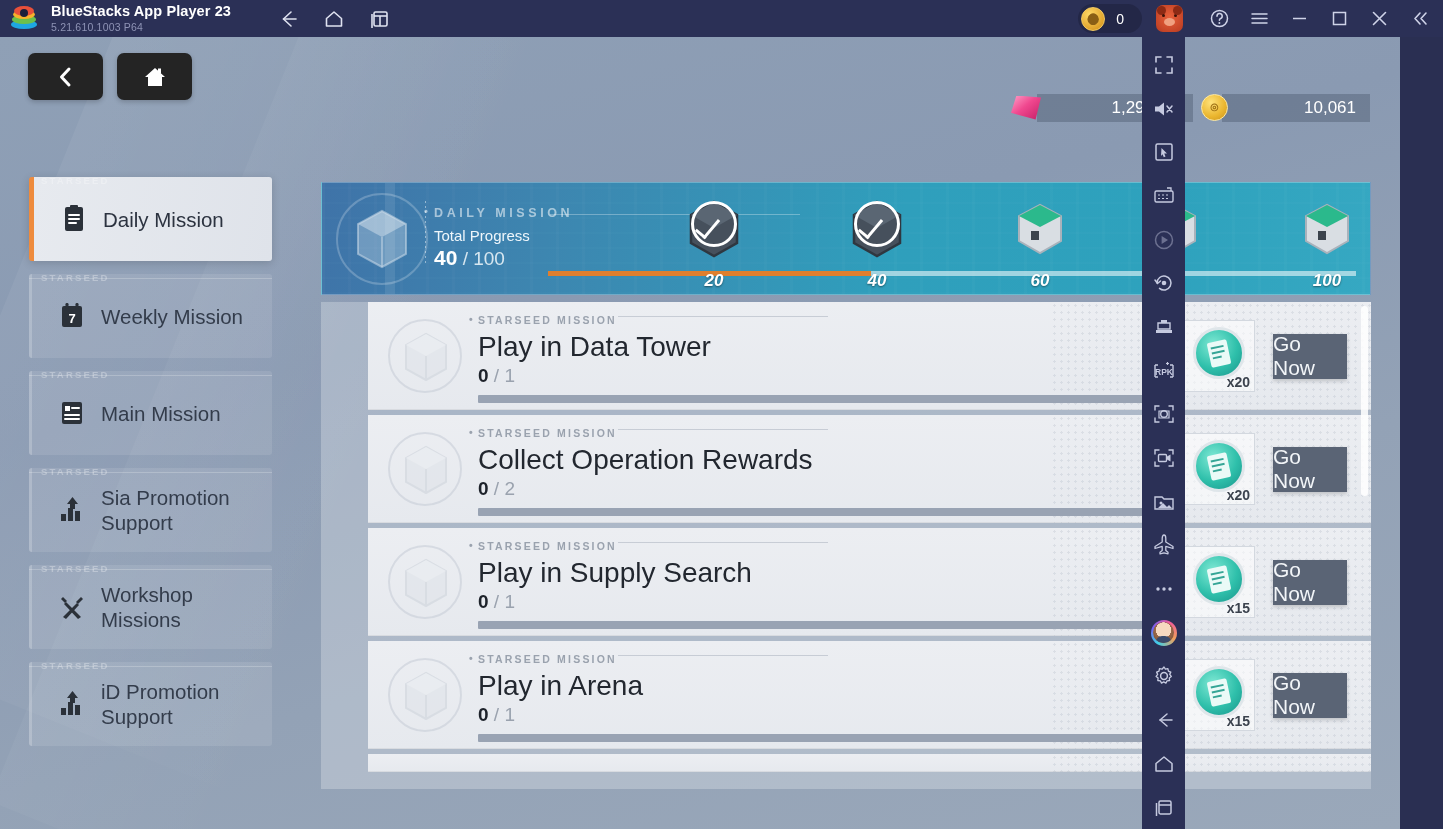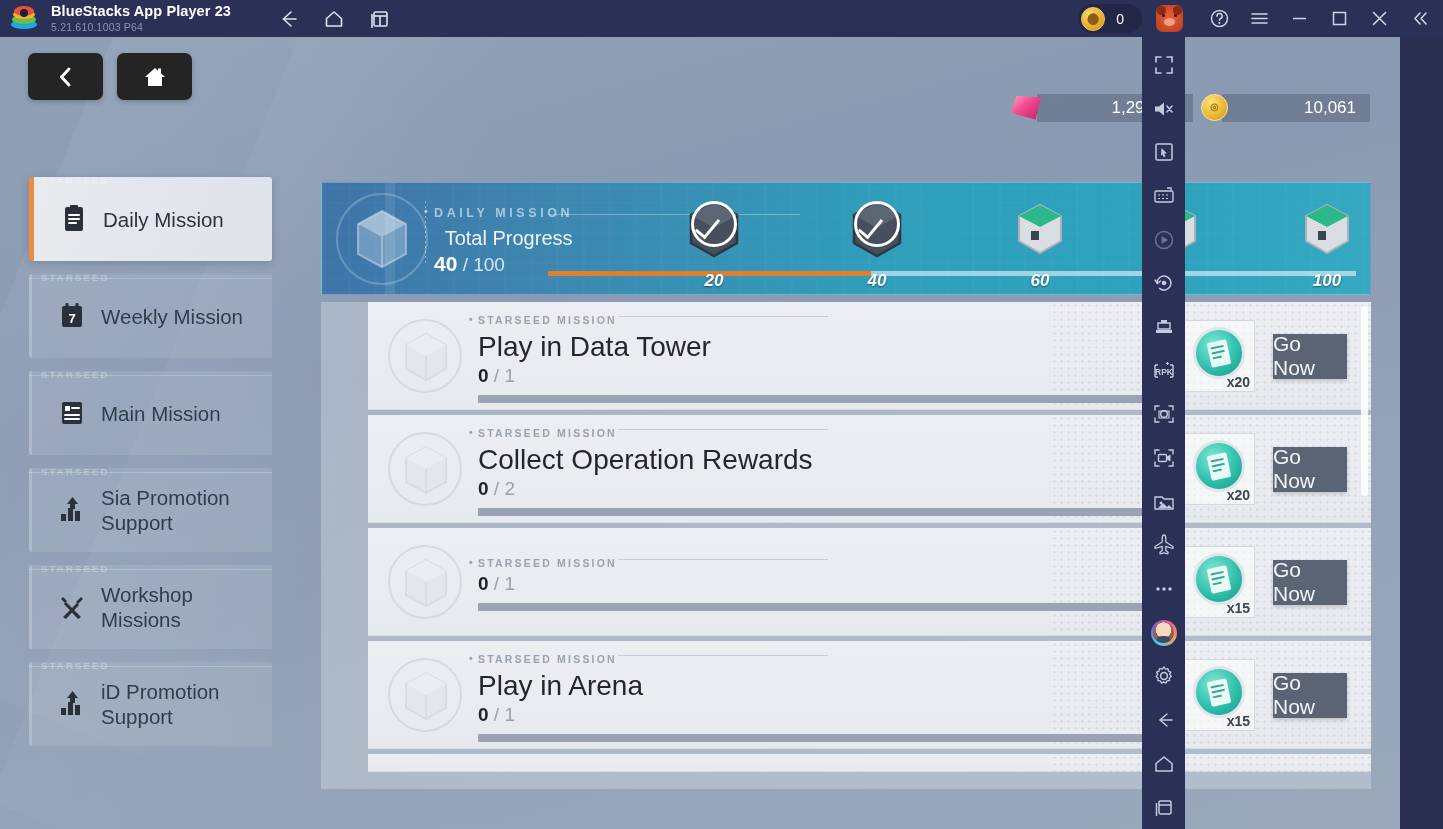--- a/index.html
+++ b/index.html
@@ -160,21 +160,21 @@
   .cube {
     position:absolute; left: 22px; top: 20px; width: 56px; height: 62px; opacity: .72;
   }
   .banner-labels { position:absolute; left: 112px; top: 20px; }
   .banner-kicker {
     font-size: 12.5px; letter-spacing: 3.6px; color: rgba(255,255,255,.55); font-weight: bold;
     position: relative; padding-right: 10px; display:inline-block;
   }
   .banner-kicker:before { content:"•"; position:absolute; left:-10px; top:-1px; font-size:11px; }
   .kick-line { position:absolute; left: 228px; top: 31px; width: 250px; height:1px; background: rgba(255,255,255,.30); }
-  .banner-sub { color: #eef6fb; font-size: 20px; margin-top: 6px; text-align: center; }
+  .banner-sub { color: #eef6fb; font-size: 15px; margin-top: 6px; }
   .banner-prog { margin-top: 2px; font-size: 21px; color: #fff; font-weight: bold; }
   .banner-prog em { font-style: normal; font-weight: normal; color: #d7e7f0; font-size: 19px; }
   .vdot { position:absolute; left: 103px; top: 18px; width: 1px; height: 62px;
     background: repeating-linear-gradient(0deg, rgba(255,255,255,.45) 0 2px, transparent 2px 5px); }
 
   .track { position: absolute; left: 226px; right: 14px; top: 88px; height: 5px; background: rgba(255,255,255,.55); }
   .track-fill { position:absolute; left:0; top:0; height: 5px; background: #e07f2e; }
   .node { position: absolute; top: 16px; transform: translateX(-50%); text-align: center; width: 70px; font-style: italic; }
   .node .nlabel { position: absolute; left: 50%; transform: translateX(-50%); top: 72px; font-size: 17px; color: #ffffff; font-weight: bold; text-shadow: 0 1px 2px rgba(0,0,0,.45); }
   .crate { width: 58px; height: 60px; margin: 0 auto; position: relative; }
@@ -595,20 +595,21 @@
             <div class="ring"></div>
             <svg class="cube2" viewBox="0 0 46 50">
                 <path d="M23 2 L43 13 V37 L23 48 L3 37 V13 Z" fill="#dfe3e9" stroke="#ccd2da" stroke-width="2"></path>
                 <path d="M23 2 L43 13 L23 24 L3 13 Z" fill="#e9edf1"></path>
                 <path d="M23 24 V48" stroke="#ccd2da" stroke-width="2"></path>
               </svg>
           </div>
           <div class="m-body">
             <div class="m-kicker">STARSEED MISSION</div>
             <div class="m-kick-line"></div>
+            <div class="m-title">Play in Supply Search</div>
             <div class="m-count"><b>0</b><span> / 1</span></div>
             <div class="m-bar"></div>
           </div>
           <div class="m-reward">
             <div class="token">
                 <div class="paper">
                   <i></i>
                   <i></i>
                   <i></i>
                 </div>

